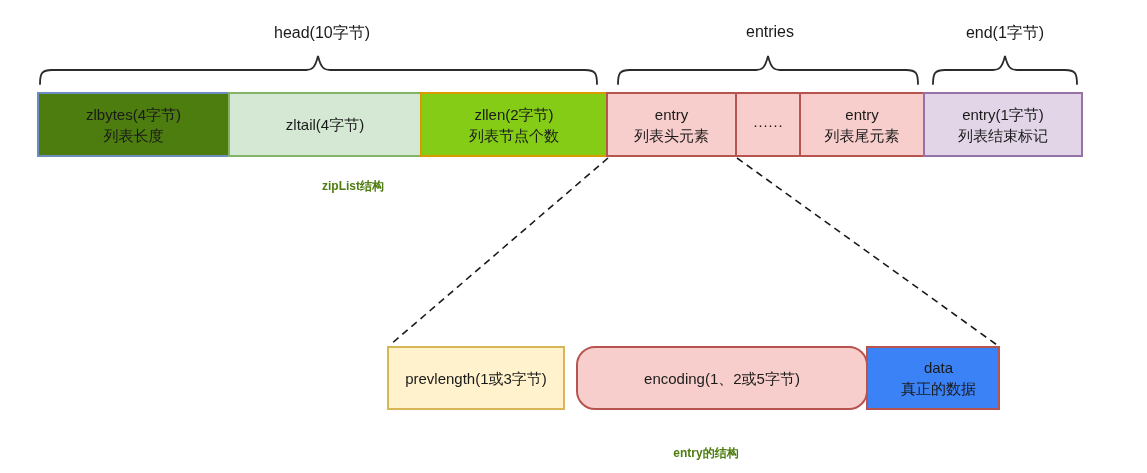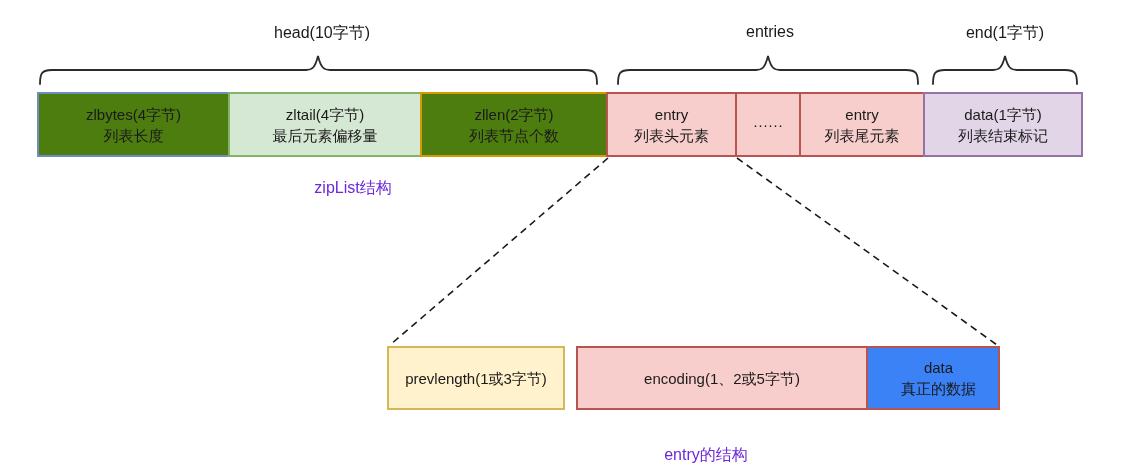--- a/index.html
+++ b/index.html
@@ -27,23 +27,24 @@
   .group-label {
     position: absolute;
     transform: translateX(-50%);
     font-size: 16px;
     white-space: nowrap;
     color: #1a1a1a;
   }
   .caption {
     position: absolute;
     transform: translateX(-50%);
-    font-size: 16px;
+    font-size: 12px;
     white-space: nowrap;
-    color: #6d28d9;
+    color: #4d7c0f;
+    font-weight: bold;
   }
   .box {
     position: absolute;
     box-sizing: border-box;
     border: 2px solid #999;
     display: flex;
     flex-direction: column;
     align-items: center;
     justify-content: center;
     text-align: center;
@@ -75,50 +76,49 @@
   <div class="group-label" style="left:770px; top:23px;">entries</div>
   <div class="group-label" style="left:1005px; top:23px;">end(1字节)</div>
 
   <div class="row-top">
     <div class="box" style="left: 37px; width: 193px; background-color: #4d7c0f; border-color: rgb(108, 142, 191);">
       <div>zlbytes(4字节)</div>
       <div>列表长度</div>
     </div>
     <div class="box" style="left: 228px; width: 194px; background-color: rgb(213, 232, 212); border-color: rgb(130, 179, 102);">
       <div>zltail(4字节)</div>
-      <div>最后元素偏移量</div>
     </div>
-    <div class="box" style="left: 420px; width: 188px; background-color: #4d7c0f; border-color: rgb(215, 155, 0);">
+    <div class="box" style="left: 420px; width: 188px; background-color: #84cc16; border-color: rgb(215, 155, 0);">
       <div>zllen(2字节)</div>
       <div>列表节点个数</div>
     </div>
     <div class="box" style="left: 606px; width: 131px; background-color: rgb(248, 206, 204); border-color: rgb(184, 84, 80);">
       <div>entry</div>
       <div>列表头元素</div>
     </div>
     <div class="box" style="left: 735px; width: 66px; background-color: rgb(248, 206, 204); border-color: rgb(184, 84, 80);">
       <div>······</div>
     </div>
     <div class="box" style="left: 799px; width: 126px; background-color: rgb(248, 206, 204); border-color: rgb(184, 84, 80);">
       <div>entry</div>
       <div>列表尾元素</div>
     </div>
     <div class="box" style="left: 923px; width: 160px; background-color: rgb(225, 213, 231); border-color: rgb(150, 115, 166);">
-      <div>data(1字节)</div>
+      <div>entry(1字节)</div>
       <div>列表结束标记</div>
     </div>
   </div>
 
   <div class="caption" style="left:353px; top:178px;">zipList结构</div>
 
   <div class="row-bottom">
     <div class="box" style="left: 387px; width: 178px; background-color: rgb(255, 242, 204); border-color: rgb(214, 182, 86);">
       <div>prevlength(1或3字节)</div>
     </div>
-    <div class="box" style="left: 576px; width: 292px; background-color: rgb(248, 206, 204); border-color: rgb(184, 84, 80);">
+    <div class="box" style="left: 576px; width: 292px; background-color: rgb(248, 206, 204); border-color: rgb(184, 84, 80); border-radius: 19px;">
       <div>encoding(1、2或5字节)</div>
     </div>
     <div class="box" style="left: 866px; width: 134px; background-color: #3b82f6; border-color: rgb(184, 84, 80); padding-left: 11px;">
       <div>data</div>
       <div>真正的数据</div>
     </div>
   </div>
 
   <div class="caption" style="left:706px; top:433px;margin-top:12px;">entry的结构</div>
 

